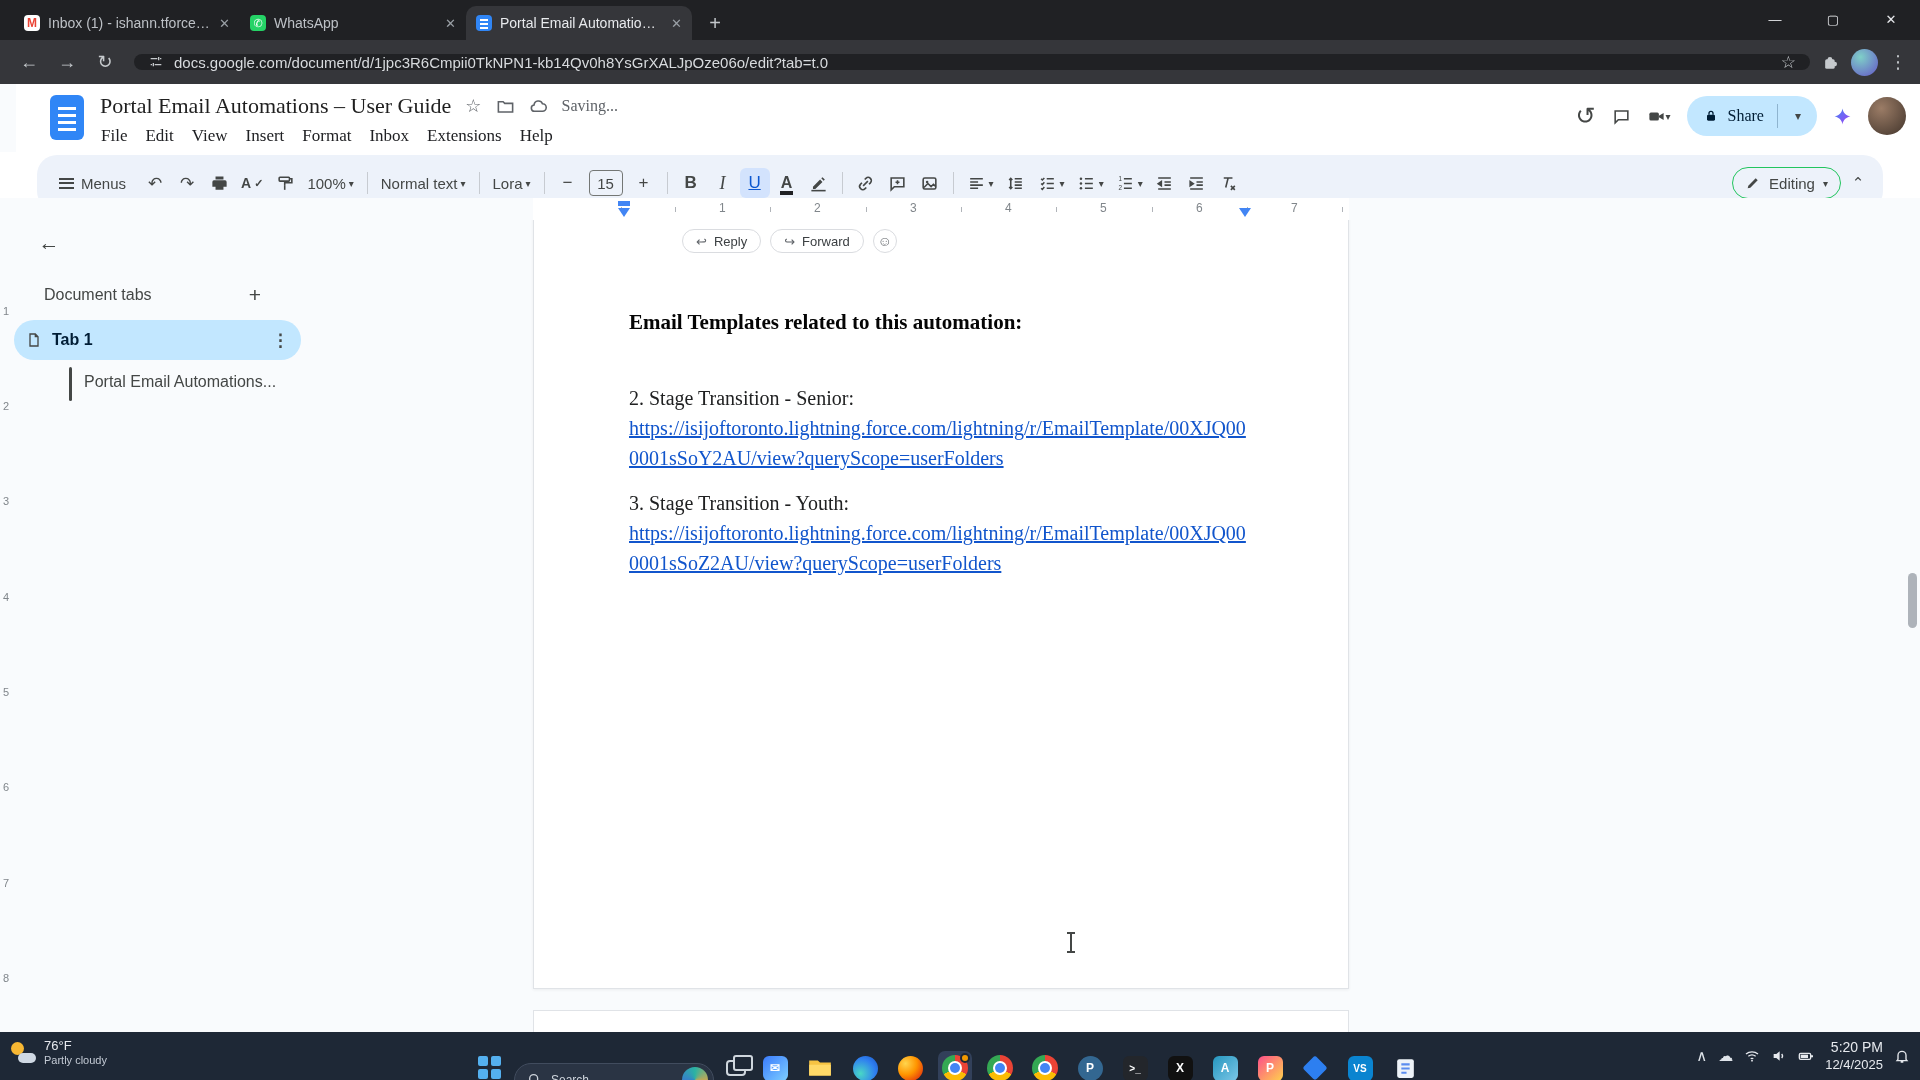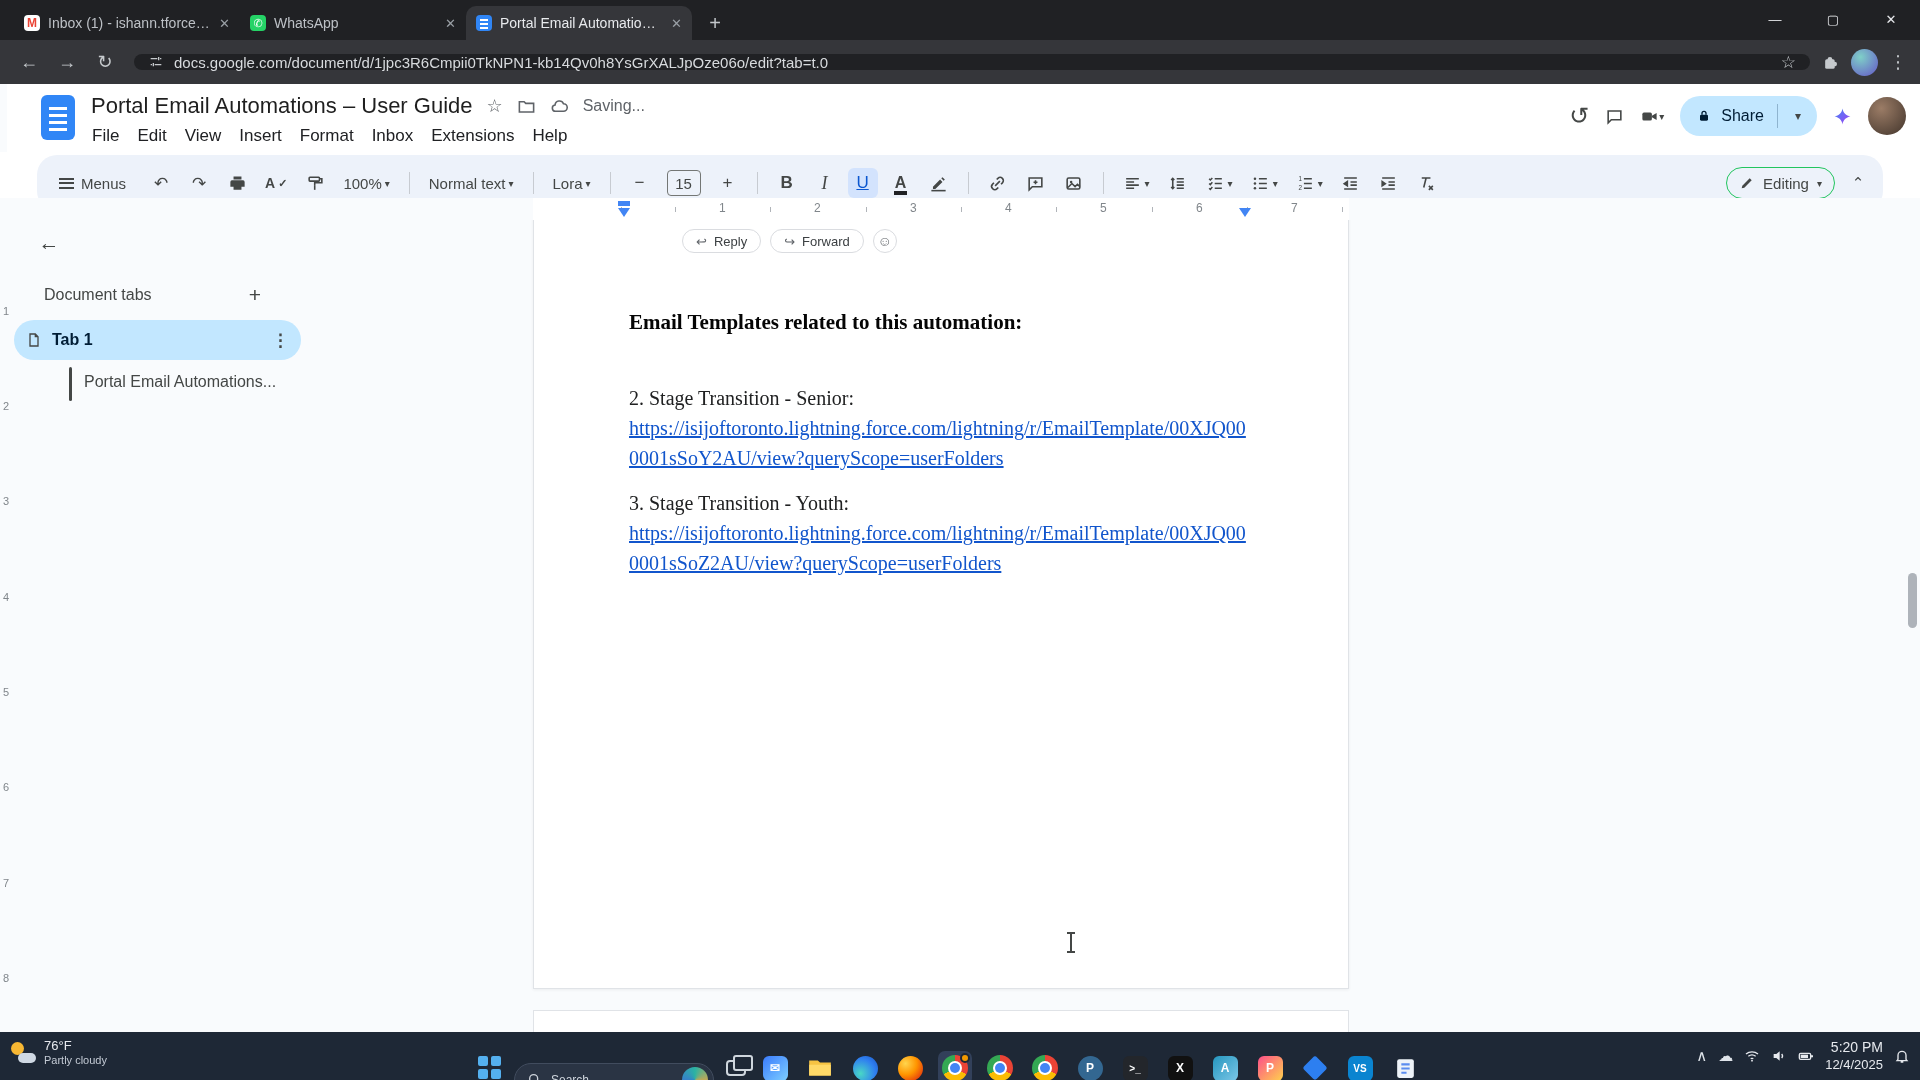--- a/index.html
+++ b/index.html
@@ -29,39 +29,39 @@
   .addressbar { position:absolute; top:40px; left:0; right:0; height:44px; background:#35363a; display:flex; align-items:center; gap:4px; padding:0 12px; }
   .nav-ic { width:34px; height:34px; border-radius:50%; color:#c6cacd; font-size:18px; display:flex; align-items:center; justify-content:center; }
   .omnibox { flex:1; height:16px; margin:0 8px; border-radius:16px; background:#202124; display:flex; align-items:center; gap:10px; padding:0 14px; color:#d7dadd; font-size:15px; min-width:0; }
   .omnibox .url { flex:1; overflow:hidden; white-space:nowrap; text-overflow:ellipsis; }
   .omnibox .star { color:#c6cacd; font-size:17px; }
   .bar-right { display:flex; align-items:center; gap:10px; }
   .avatar-sm { width:27px; height:27px; border-radius:50%; background:radial-gradient(circle at 35% 30%, #7fd0c8, #6457c7); }
   .kebab { color:#c6cacd; font-size:18px; width:20px; text-align:center; }
 
   
-  .docs-header { position:absolute; top:84px; left:7px; right:0; height:68px; background:#fff; }
+  .docs-header { position:absolute; top:84px; left:16px; right:0; height:68px; background:#fff;font-family:Liberation Serif, serif; }
   .docs-logo { position:absolute; left:34px; top:11px; width:34px; height:45px; background:#3086f6; border-radius:6px; }
   .docs-logo::after { content:""; position:absolute; left:8px; right:8px; top:12px; height:3px; background:#fff; box-shadow:0 7px 0 #fff, 0 14px 0 #fff, 0 21px 0 #fff; }
   .title-row { position:absolute; left:84px; top:9px; display:flex; align-items:center; gap:14px; }
   .doc-title { font-size:22px; color:#1f1f1f; }
   .t-ic { color:#5f6368; font-size:18px; display:flex; align-items:center; }
   .saving { color:#5f6368; font-size:16px; }
   .menubar { position:absolute; left:76px; top:40px; display:flex; font-size:17px; color:#202124; }
   .menubar span { padding:2px 9px; border-radius:6px; }
   .header-right { position:absolute; right:14px; top:12px; display:flex; align-items:center; gap:16px; }
   .hr-ic { color:#444746; font-size:24px; display:flex; align-items:center; }
   .share-pill { height:40px; background:#c2e7ff; border-radius:20px; display:flex; align-items:center; gap:9px; padding:0 8px 0 16px; color:#001d35; font-size:16px; font-weight:500; }
   .share-pill .sep { width:1px; height:24px; background:#8fb4cf; margin-left:4px; }
   .share-pill .dd { padding:0 8px; font-size:12px; }
   .avatar-lg { width:38px; height:38px; border-radius:50%; background:radial-gradient(circle at 35% 30%, #9b7c66, #41342b); }
 
   
   .toolbar-wrap { position:absolute; top:152px; left:0; right:0; height:46px; background:#fff; }
-  .toolbar { position:absolute; left:37px; right:37px; top:3px; height:56px; background:#edf2fa; border-radius:20px; display:flex; align-items:center; padding:0 10px; gap:8px; color:#444746; }
+  .toolbar { position:absolute; left:37px; right:37px; top:3px; height:56px; background:#edf2fa; border-radius:20px; display:flex; align-items:center; padding:0 10px; gap:2px; color:#444746; }
   .tbtn { min-width:30px; height:30px; border-radius:6px; display:flex; align-items:center; justify-content:center; gap:3px; padding:0 5px; font-size:17px; }
   .tbtn.active { background:#d3e3fd; color:#0b57d0; }
   .tsep { width:1px; height:22px; background:#c7cbd1; margin:0 6px; flex:0 0 1px; }
   .dd { font-size:10px; color:#444746; }
   .tb-label { font-size:15px; }
   .menus-pill { display:flex; align-items:center; gap:7px; padding:0 12px; height:30px; border-radius:15px; font-size:15px; }
   .burger { width:15px; height:11px; border-top:2px solid #444746; border-bottom:2px solid #444746; position:relative; }
   .burger::after { content:""; position:absolute; left:0; right:0; top:2.5px; height:2px; background:#444746; }
   .sizebox { width:34px; height:26px; border:1px solid #747775; border-radius:4px; font-size:15px; display:flex; align-items:center; justify-content:center; margin:0 4px; }
   .b { font-weight:bold; font-size:17px; }

